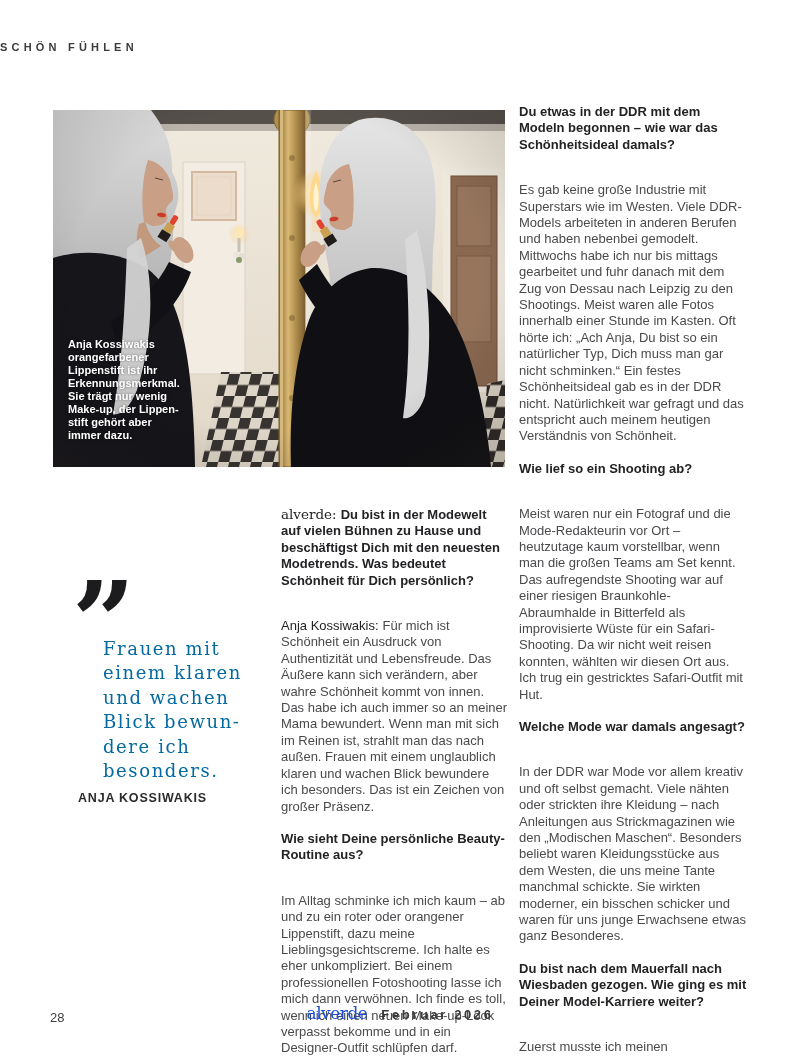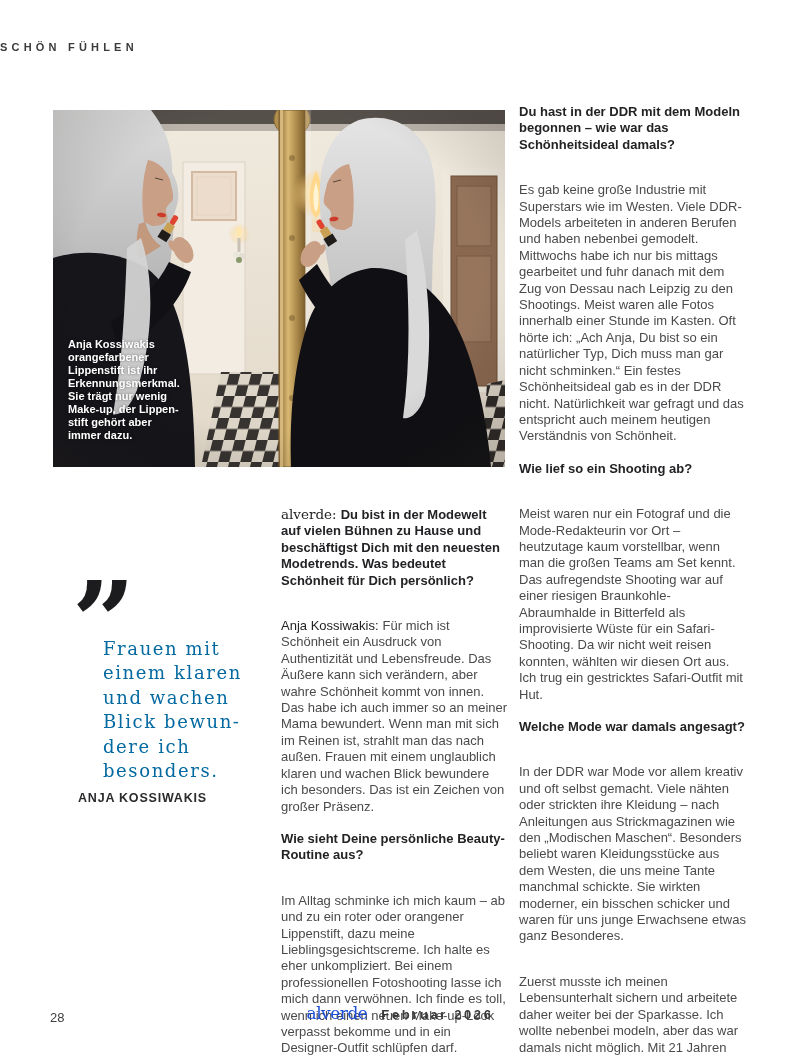--- a/index.html
+++ b/index.html
@@ -225,26 +225,27 @@
     <span class="brand">alverde:</span><span>Du bist in der Modewelt auf vielen Bühnen zu Hause und beschäftigst Dich mit den neuesten Modetrends. Was bedeutet Schönheit für Dich persönlich?</span>
   </p>
   <p class="a">
     <span class="ap">Anja Kossiwakis:</span><span>Für mich ist Schönheit ein Ausdruck von Authentizität und Lebensfreude. Das Äußere kann sich verändern, aber wahre Schönheit kommt von innen. Das habe ich auch immer so an meiner Mama bewundert. Wenn man mit sich im Reinen ist, strahlt man das nach außen. Frauen mit einem unglaublich klaren und wachen Blick bewundere ich besonders. Das ist ein Zeichen von großer Präsenz.</span>
   </p>
   <p class="q">Wie sieht Deine persönliche Beauty-Routine aus?</p>
   <p class="a">Im Alltag schminke ich mich kaum – ab und zu ein roter oder orangener Lippenstift, dazu meine Lieblingsgesichtscreme. Ich halte es eher unkompliziert. Bei einem professionellen Fotoshooting lasse ich mich dann verwöhnen. Ich finde es toll, wenn ich einen neuen Make-up-Look verpasst bekomme und in ein Designer-Outfit schlüpfen darf.</p>
 </div>
 
 <div class="col col-right">
-  <p class="q">Du hast in der DDR mit dem Modeln begonnen – wie war das Schönheitsideal damals?</p>
+  <p class="q">Du etwas in der DDR mit dem Modeln begonnen – wie war das Schönheitsideal damals?</p>
   <p class="a">Es gab keine große Industrie mit Superstars wie im Westen. Viele DDR-Models arbeiteten in anderen Berufen und haben nebenbei gemodelt. Mittwochs habe ich nur bis mittags gearbeitet und fuhr danach mit dem Zug von Dessau nach Leipzig zu den Shootings. Meist waren alle Fotos innerhalb einer Stunde im Kasten. Oft hörte ich: „Ach Anja, Du bist so ein natürlicher Typ, Dich muss man gar nicht schminken.“ Ein festes Schönheitsideal gab es in der DDR nicht. Natürlichkeit war gefragt und das entspricht auch meinem heutigen Verständnis von Schönheit.</p>
   <p class="q">Wie lief so ein Shooting ab?</p>
   <p class="a">Meist waren nur ein Fotograf und die Mode-Redakteurin vor Ort – heutzutage kaum vorstellbar, wenn man die großen Teams am Set kennt. Das aufregendste Shooting war auf einer riesigen Braunkohle-Abraumhalde in Bitterfeld als improvisierte Wüste für ein Safari-Shooting. Da wir nicht weit reisen konnten, wählten wir diesen Ort aus. Ich trug ein gestricktes Safari-Outfit mit Hut.</p>
   <p class="q">Welche Mode war damals angesagt?</p>
   <p class="a">In der DDR war Mode vor allem kreativ und oft selbst gemacht. Viele nähten oder strickten ihre Kleidung – nach Anleitungen aus Strickmagazinen wie den „Modischen Maschen“. Besonders beliebt waren Kleidungsstücke aus dem Westen, die uns meine Tante manchmal schickte. Sie wirkten moderner, ein bisschen schicker und waren für uns junge Erwachsene etwas ganz Besonderes.</p>
+  <p class="q">Du bist nach dem Mauerfall nach Wiesbaden gezogen. Wie ging es mit Deiner Model-Karriere weiter?</p>
   <p class="a">Zuerst musste ich meinen Lebensunterhalt sichern und arbeitete daher weiter bei der Sparkasse. Ich wollte nebenbei modeln, aber das war damals nicht möglich. Mit 21 Jahren war man teilweise schon zu alt, um an Modelwettbewerben teilzunehmen.</p>
 </div>
 
 <div class="page-num">28</div>
 <div class="footer-center">
   <span class="footer-logo">alverde</span>
   <span class="footer-issue">Februar 2026</span>
 </div>
 
 </body></html>

